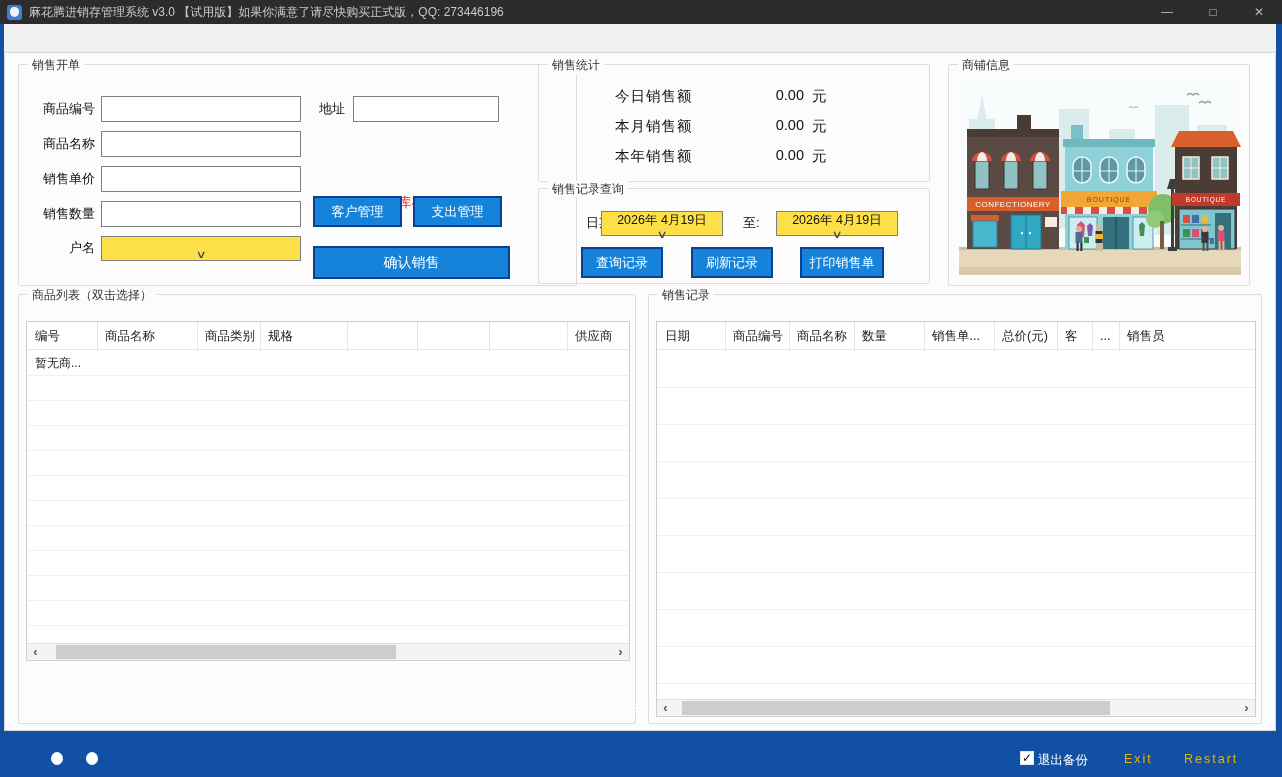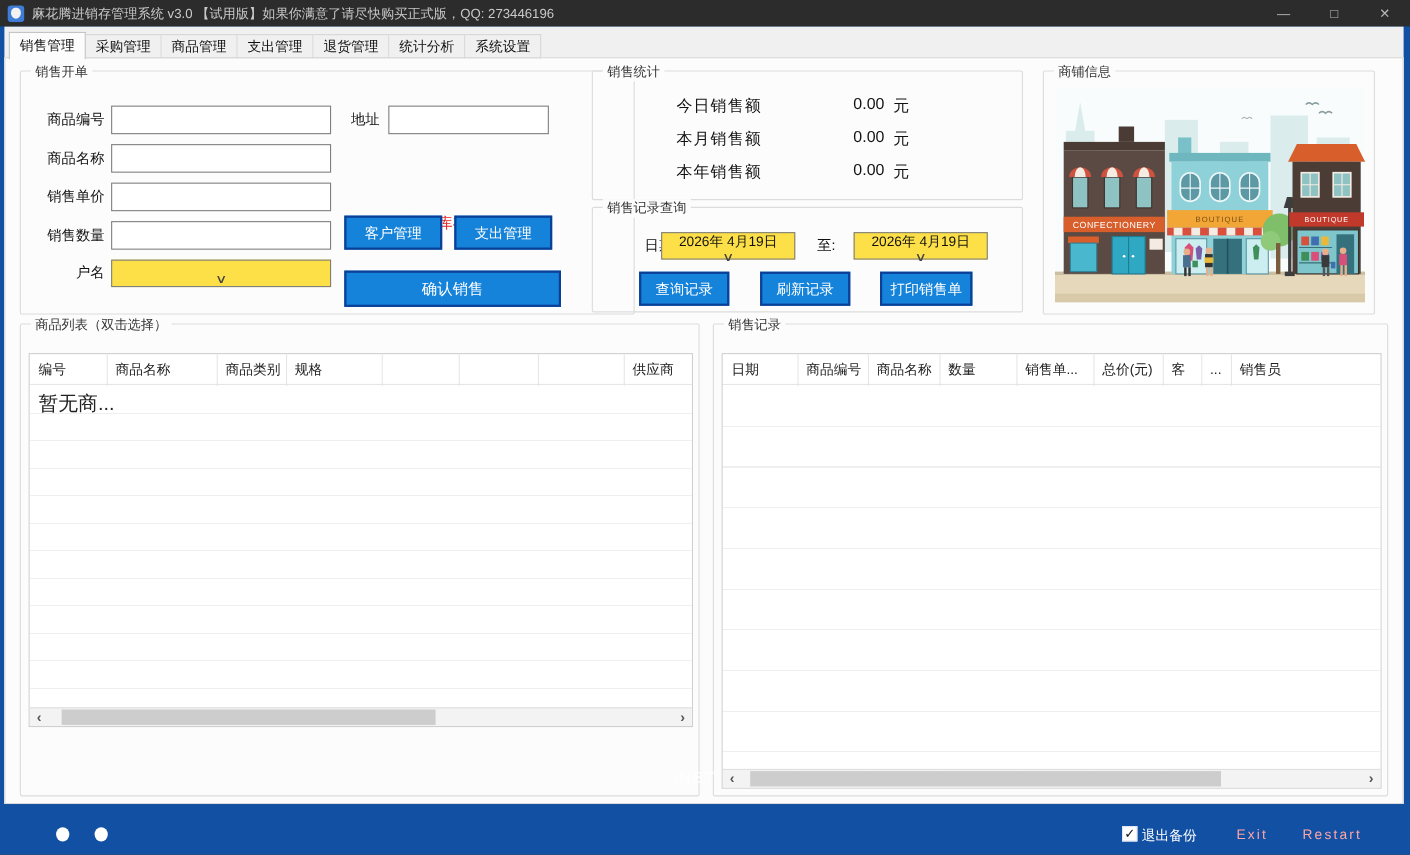--- a/index.html
+++ b/index.html
@@ -58,35 +58,35 @@
   
   .tbl { position:absolute; background:#fff; border:1px solid #cfcfcf; overflow:hidden; }
   .tbl-head { position:absolute; left:0; right:0; top:0; height:28px; display:flex;
     border-bottom:1px solid #e6e6e6; }
   .th { font-size:12.5px; color:#222; line-height:28px; padding-left:8px; overflow:hidden;
     white-space:nowrap; }
   .tbl-body { position:absolute; left:0; right:0; top:29px; bottom:17px; }
   .rows25 { background:repeating-linear-gradient(to bottom,#fff 0,#fff 24px,#efefef 24px,#efefef 25px); }
   .rows37 { background:repeating-linear-gradient(to bottom,#fff 0,#fff 36px,#efefef 36px,#efefef 37px); }
   .vline { position:absolute; top:0; bottom:17px; width:1px; background:#e6e6e6; }
-  .empty-cell { position:absolute; left:8px; top:4px; font-size:18px; color:#222; }
+  .empty-cell { position:absolute; left:8px; top:4px; font-size:12px; color:#222; }
   .hscroll { position:absolute; left:0; right:0; bottom:0; height:17px; background:#f3f3f3;
     border-top:1px solid #dfdfdf; display:flex; }
   .hs-arr { width:17px; text-align:center; line-height:16px; color:#555; font-size:13px;
     font-weight:bold; }
   .hs-track { flex:1; position:relative; }
   .hs-thumb { position:absolute; top:1px; bottom:1px; background:#cdcdcd; }
   
   .bottombar { position:absolute; left:0; bottom:0; width:1282px; height:46px;
     background:#1250a4; z-index:20; }
   .dot { position:absolute; width:12px; height:13px; border-radius:50%; background:#fff; }
   .bb-check { position:absolute; width:14px; height:14px; background:#fff; border:1px solid #dfe6f2;
     color:#111; font-size:12px; line-height:13px; text-align:center; }
   .bb-label { position:absolute; color:#fff; font-size:12.5px; white-space:nowrap; }
-  .bb-action { position:absolute; color:#fca5a5; font-size:12.5px; letter-spacing:2px;
+  .bb-action { position:absolute; color:#eab308; font-size:12.5px; letter-spacing:2px;
     cursor:pointer; white-space:nowrap; }
   .watermark { position:absolute; left:612px; top:699px; font-size:15px; font-weight:bold;
     color:rgba(255,255,255,0.75); z-index:10; letter-spacing:1px; }
   .illus { position:absolute; left:10px; top:14px; width:282px; height:196px; }
 </style>
 </head>
 <body>
 
 <div class="app">
 
@@ -96,29 +96,20 @@
     <div class="win-controls">
       <span class="win-btn">—</span>
       <span class="win-btn">□</span>
       <span class="win-btn">✕</span>
     </div>
   </div>
 
   <div class="workspace"></div>
   <div class="tabpage"></div>
 
-  <div class="tabstrip">
-    <div class="tab active">销售管理</div>
-    <div class="tab">采购管理</div>
-    <div class="tab">商品管理</div>
-    <div class="tab">支出管理</div>
-    <div class="tab">退货管理</div>
-    <div class="tab">统计分析</div>
-    <div class="tab">系统设置</div>
-  </div>
 
   <div class="gb" style="left:18px; top:64px; width:559px; height:222px;">
     <span class="gb-title">销售开单</span>
 
     <span class="flabel" style="left:4px; top:31px; width:72px;">商品编号</span>
     <input class="tb" style="left: 82px; top: 31px; width: 200px;">
 
     <span class="flabel" style="left:294px; top:31px; width:32px;">地址</span>
     <input class="tb" style="left: 334px; top: 31px; width: 146px;">
 

